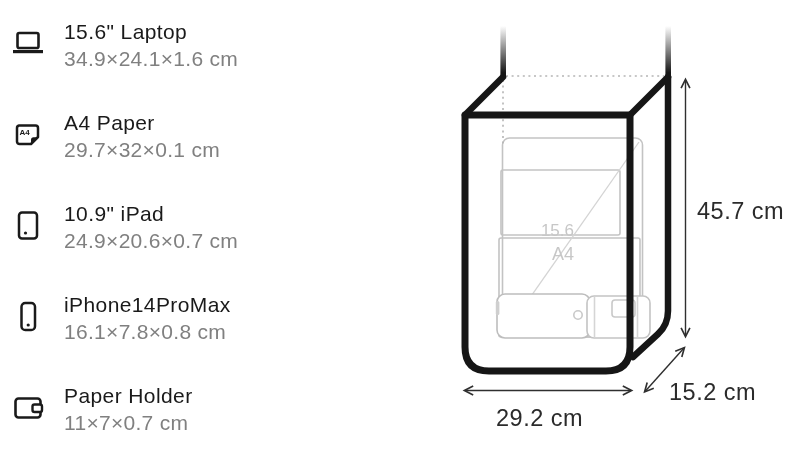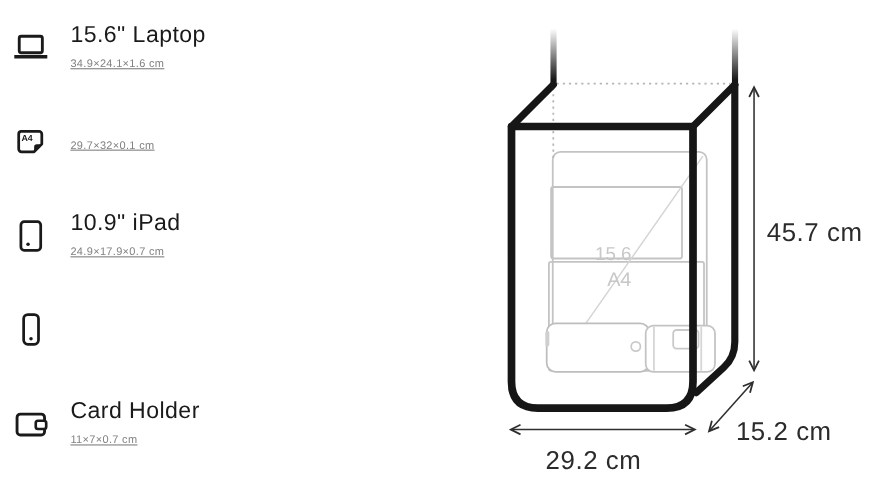--- a/index.html
+++ b/index.html
@@ -14,21 +14,21 @@
   html,body{width:800px;height:455px;background:#fff;overflow:hidden;
     font-family:"Liberation Sans","DejaVu Sans",sans-serif;}
   .stage{position:relative;width:800px;height:455px;background:#fff;}
 
   
   .item-list{position:absolute;left:10px;top:20px;width:330px;display:flex;flex-direction:column;gap:44px;}
   .item-row{display:flex;align-items:center;}
   .item-icon{width:36px;height:36px;flex:0 0 36px;display:flex;align-items:center;justify-content:center;margin-right:18px;}
   .item-text{display:flex;flex-direction:column;}
   .item-name{font-size:21px;line-height:24px;color:var(--ink);letter-spacing:.4px;}
-  .item-dims{font-size:10px;line-height:17px;color:var(--muted);letter-spacing:.3px;margin-top:6px;text-decoration:underline;}
+  .item-dims{font-size:21px;line-height:17px;color:var(--muted);letter-spacing:.3px;margin-top:6px;}
 
   
   .diagram-svg{position:absolute;left:0;top:0;}
   .dim-label{font-size:23.5px;fill:var(--dim);letter-spacing:.5px;}
   .faint-label{fill:var(--faint);}
 </style>
 </head>
 <body>
 
 <div class="stage">
@@ -50,55 +50,60 @@
 
     <div class="item-row">
       <span class="item-icon">
         <svg width="34" height="34" viewBox="0 0 34 34">
           <path d="M8,7.5 h16.5 a2.5,2.5 0 0 1 2.5,2.5 v9 l-7,7 h-11.5 a2.5,2.5 0 0 1 -2.5,-2.5 v-13.5 a2.5,2.5 0 0 1 2,-2.5 z" fill="none" stroke="#1a1a1a" stroke-width="2.5" stroke-linejoin="round"></path>
           <path d="M27,19.2 l-7,6.8 v-4.3 a2.5,2.5 0 0 1 2.5,-2.5 z" fill="#1a1a1a" stroke="none"></path>
           <text x="8.5" y="16.5" font-size="8" font-weight="bold" fill="#1a1a1a">A4</text>
         </svg>
       </span>
       <span class="item-text">
+        <span class="item-name">A4 Paper</span>
         <span class="item-dims">29.7×32×0.1 cm</span>
       </span>
     </div>
 
     <div class="item-row">
       <span class="item-icon">
         <svg width="34" height="34" viewBox="0 0 34 34">
           <rect x="8" y="3.5" width="18" height="26" rx="3" fill="none" stroke="#1a1a1a" stroke-width="2.5"></rect>
           <circle cx="14.5" cy="24" r="1.6" fill="#1a1a1a"></circle>
         </svg>
       </span>
       <span class="item-text">
         <span class="item-name">10.9" iPad</span>
-        <span class="item-dims">24.9×17.9×0.7 cm</span>
+        <span class="item-dims">24.9×20.6×0.7 cm</span>
       </span>
     </div>
 
     <div class="item-row">
       <span class="item-icon">
         <svg width="34" height="34" viewBox="0 0 34 34">
           <rect x="10.5" y="3" width="13.5" height="27" rx="3.8" fill="none" stroke="#1a1a1a" stroke-width="2.5"></rect>
           <circle cx="17.2" cy="25" r="1.6" fill="#1a1a1a"></circle>
         </svg>
+      </span>
+      <span class="item-text">
+        <span class="item-name">iPhone14ProMax</span>
+        <span class="item-dims">16.1×7.8×0.8 cm</span>
       </span>
     </div>
 
     <div class="item-row">
       <span class="item-icon">
         <svg width="34" height="34" viewBox="0 0 34 34">
           <rect x="4.5" y="7.5" width="25" height="19" rx="3" fill="none" stroke="#1a1a1a" stroke-width="2.6"></rect>
           <rect x="21.5" y="13.5" width="9.5" height="7.5" rx="2" fill="#ffffff" stroke="#1a1a1a" stroke-width="2.4"></rect>
         </svg>
       </span>
       <span class="item-text">
-        <span class="item-name">Card Holder</span>
+        <span class="item-name">Paper Holder</span>
         <span class="item-dims">11×7×0.7 cm</span>
       </span>
     </div>
 
   </div>
 
   <svg class="diagram-svg" width="800" height="455" viewBox="0 0 800 455">
     <defs>
       <linearGradient id="strapFade" x1="0" y1="0" x2="0" y2="1">
         <stop offset="0" stop-color="#161616" stop-opacity="0"></stop>

